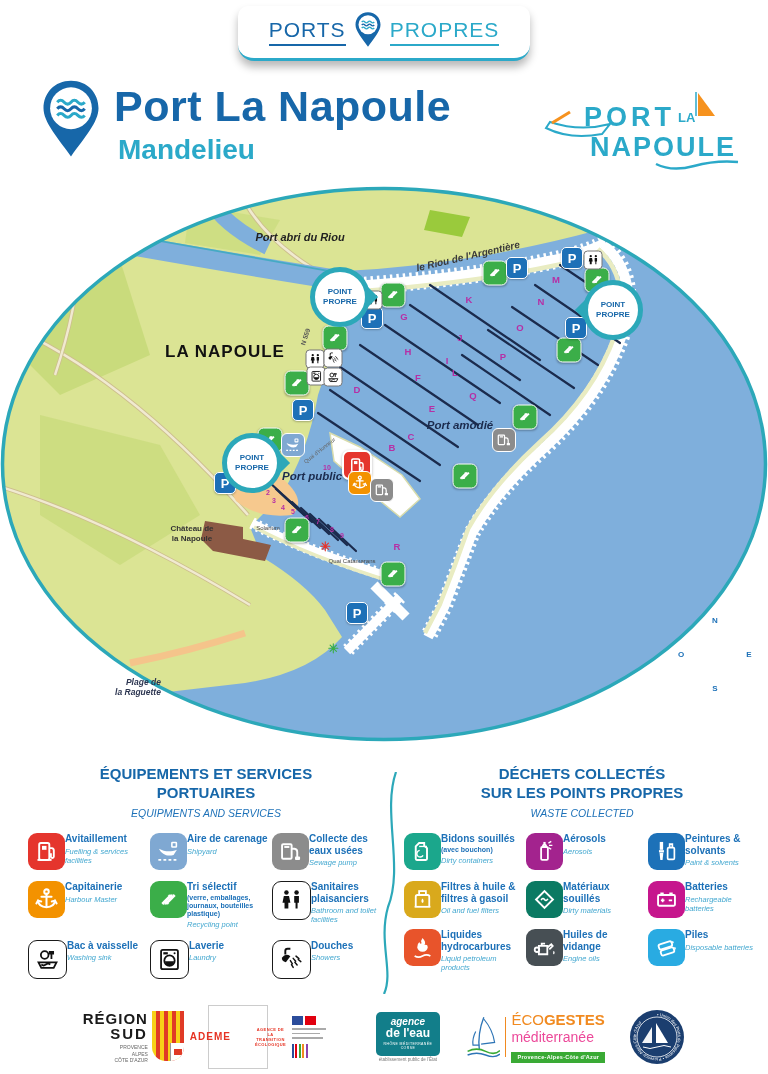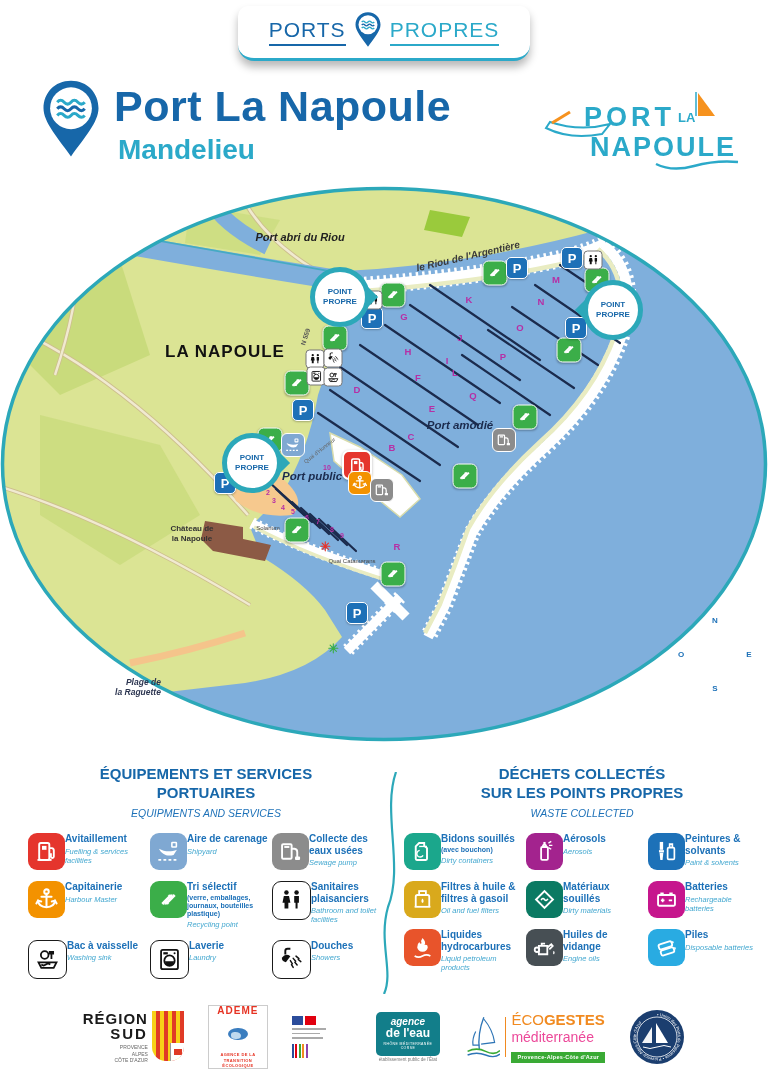--- a/index.html
+++ b/index.html
@@ -74,21 +74,21 @@
   #footer{position:absolute;top:1002px;left:0;width:768px;height:70px;display:flex;align-items:center;justify-content:center;gap:24px}
   .flogo{display:flex;align-items:flex-start}
   .rs-txt{text-align:right;margin-right:4px}
   .rs-l1{font:bold 15px/1 "Liberation Sans",sans-serif;color:#1a1a1a;letter-spacing:1px}
   .rs-l2{font:bold 15px/1.1 "Liberation Sans",sans-serif;color:#1a1a1a;letter-spacing:2px}
   .rs-sub{font:normal 5px/1.3 "Liberation Sans",sans-serif;color:#666;white-space:pre-line;margin-top:2px}
   .rs-crest{width:32px;height:50px;background:repeating-linear-gradient(90deg,#F7D117 0 4px,#E03A26 4px 8px);
     border-radius:0 0 14px 14px;position:relative;overflow:hidden}
   .rs-crest:after{content:"";position:absolute;right:0;bottom:0;width:13px;height:18px;background:#fff;border-left:1px solid #999}
   .rs-crest:before{content:"";position:absolute;right:2px;bottom:6px;width:8px;height:6px;background:#E03A26;z-index:2}
-  .ademe{width:58px;height:62px;border:1px solid #ccc;display:flex;flex-direction:column;align-items:center;justify-content:center;gap:12px}
+  .ademe{width:58px;height:62px;border:1px solid #ccc;display:flex;flex-direction:row;align-items:center;justify-content:center;gap:12px}
   .ademe-t{font:bold 10px/1 "Liberation Sans",sans-serif;color:#E63323;letter-spacing:1px}
   .ademe-globe{width:20px;height:20px;border-radius:50%;background:#3A7DBF;position:relative;overflow:hidden}
   .ademe-globe:after{content:"";position:absolute;left:3px;top:4px;width:10px;height:7px;background:#BFD9EE;border-radius:40% 60% 50% 50%}
   .ademe-s{font:bold 4px/1.3 "Liberation Sans",sans-serif;color:#E63323;text-align:center;white-space:pre-line;letter-spacing:.4px}
   .minis{width:60px;height:56px;display:flex;flex-direction:column;gap:3px;align-items:flex-start;justify-content:center}
   .minis-flags{display:flex;gap:2px}
   .minis-blue{width:11px;height:9px;background:#2B4C9B}.minis-red{width:11px;height:9px;background:#E1000F}
   .minis-line{width:34px;height:1.5px;background:#aaa}
   .minis-pencils{display:flex;gap:1.5px;margin-top:2px}
   .minis-pencils span{width:2px;height:14px;display:inline-block}

